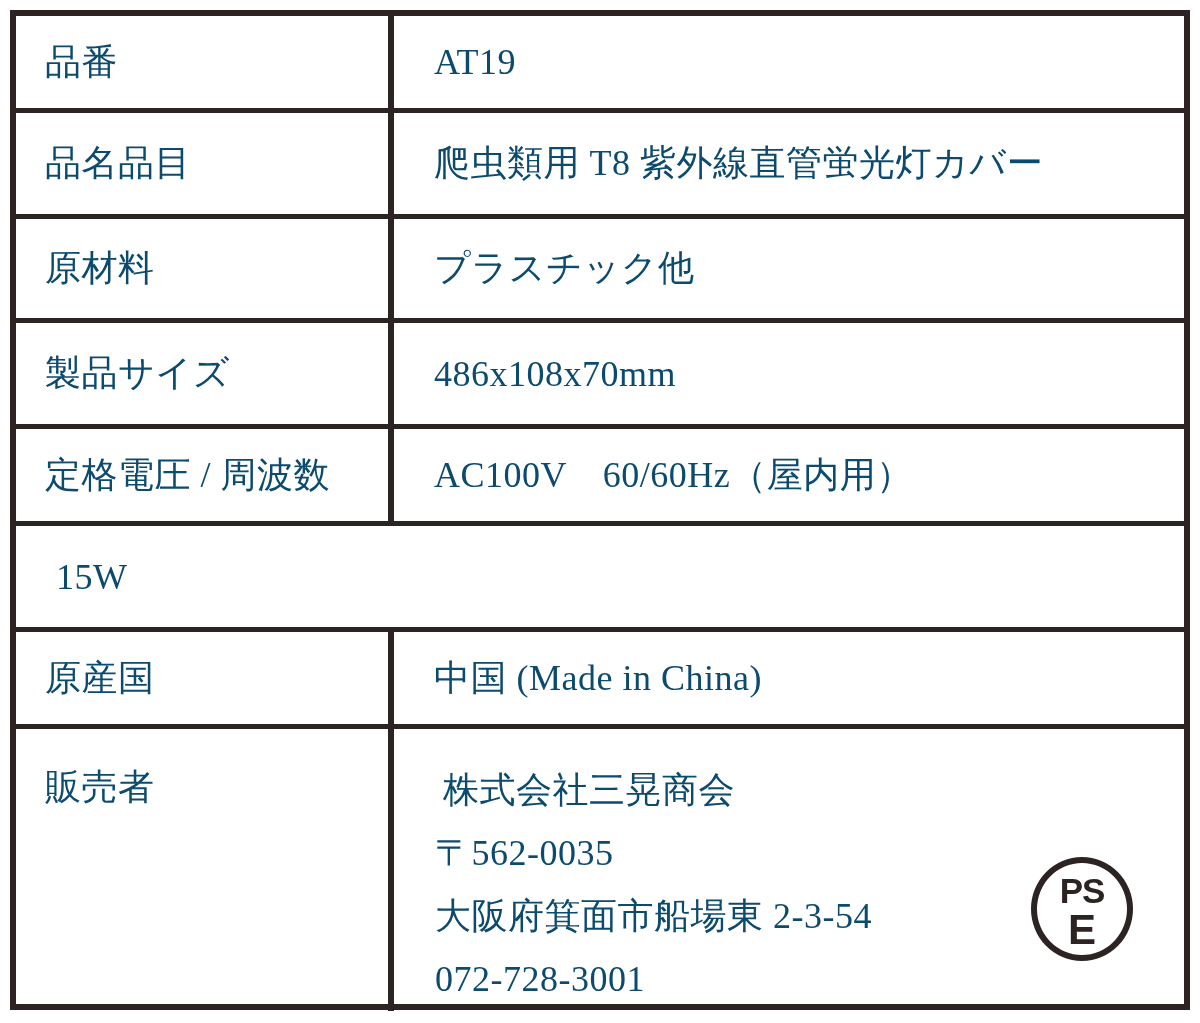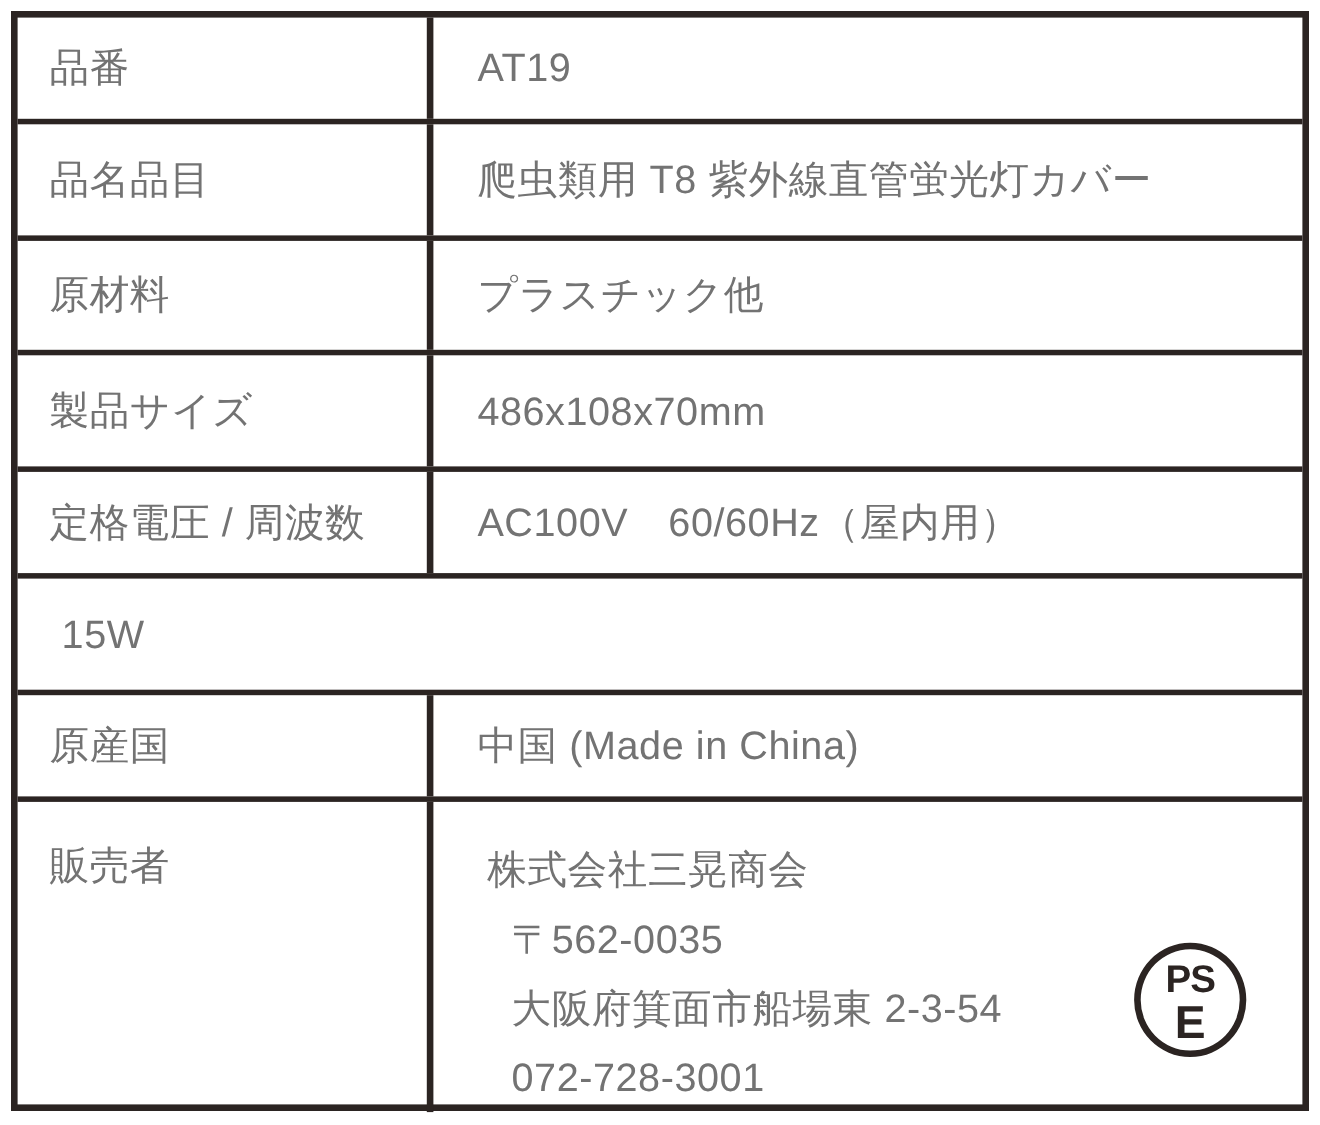--- a/index.html
+++ b/index.html
@@ -35,21 +35,22 @@
   }
   .row:last-child {
     border-bottom: none;
   }
   .cell {
     box-sizing: border-box;
     display: flex;
     align-items: center;
     font-size: 36px;
     letter-spacing: 0.5px;
-    color: #737373;
+    color: #0c4a6e;
+    font-family: Liberation Serif, serif;
   }
   .label-cell {
     border-right: 6px solid #2b2422;
     padding-left: 29px;
   }
   .value-cell {
     padding-left: 40px;
   }
   .row-seller .cell {
     align-items: flex-start;
@@ -58,21 +59,21 @@
     padding-top: 34px;
   }
   .row-seller .value-cell {
     flex-direction: column;
     align-items: stretch;
     padding-left: 0;
     padding-top: 30px;
   }
   .seller-line {
     line-height: 63px;
-    padding-left: 71px;
+    padding-left: 41px;
     white-space: nowrap;
   }
   .seller-line.company {
     padding-left: 49px;
   }
   .pse-mark {
     position: absolute;
     left: 1031px;
     top: 857px;
     width: 102px;

